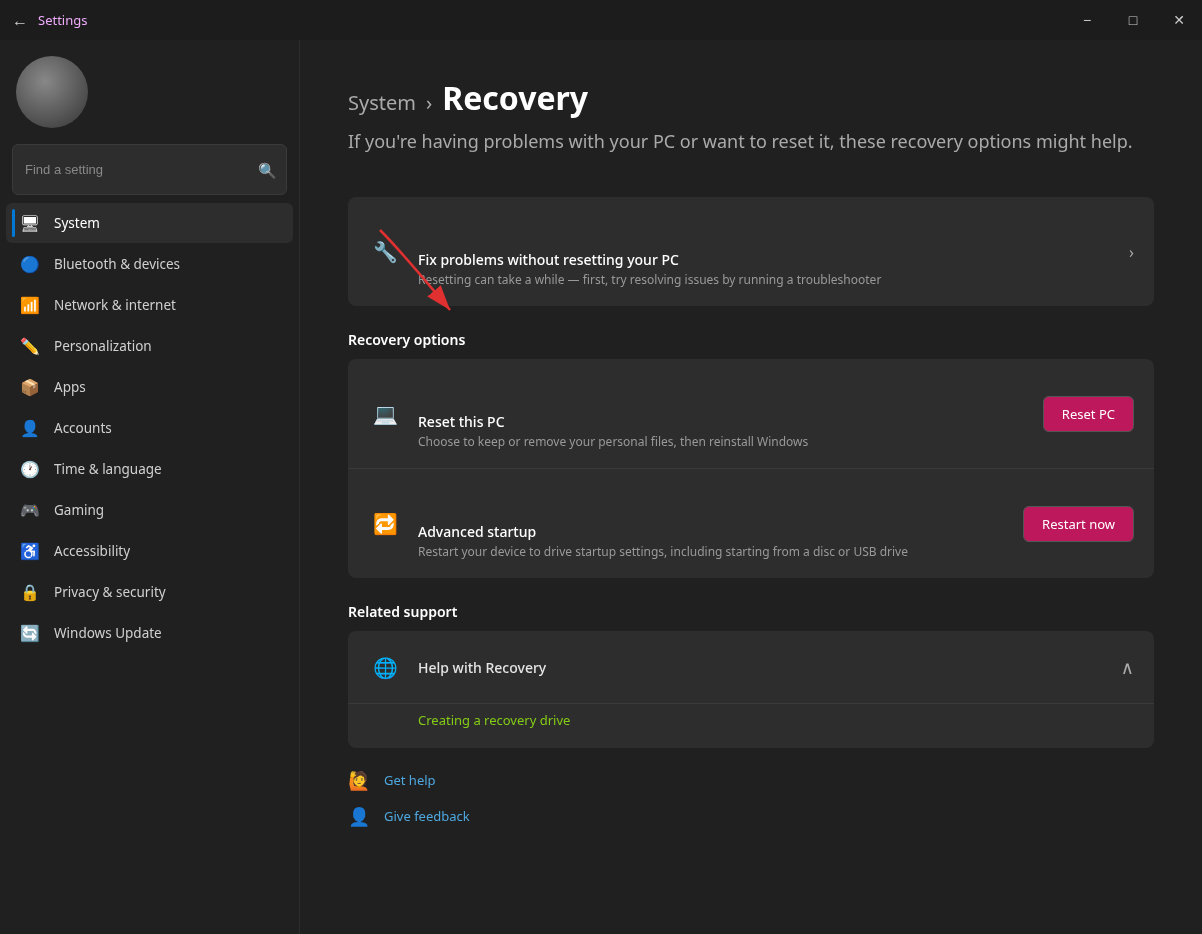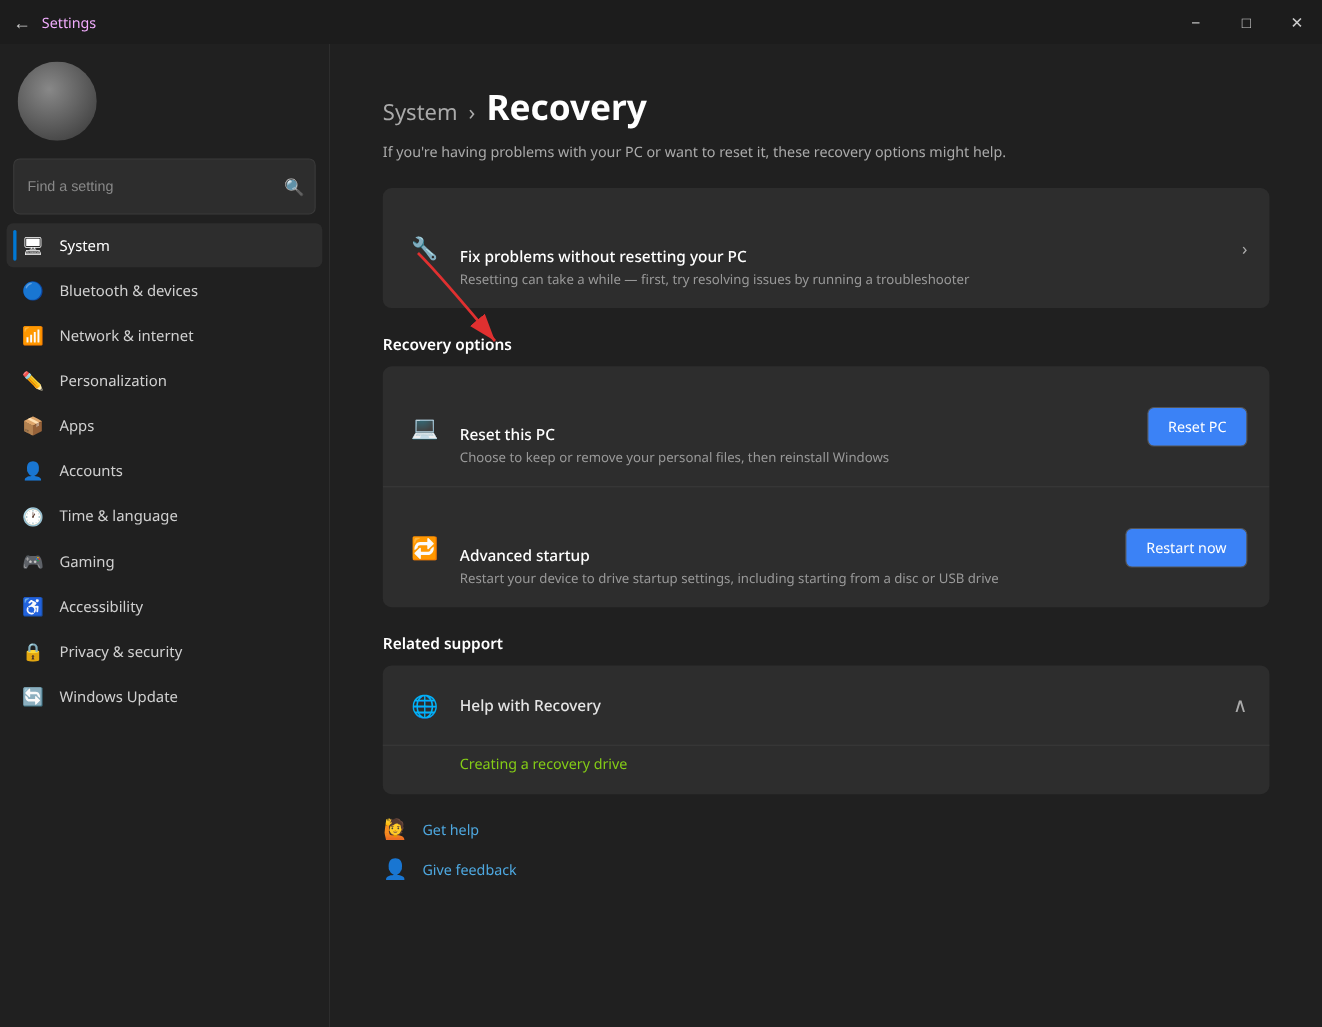--- a/index.html
+++ b/index.html
@@ -144,23 +144,23 @@
     }
 
     
     .main {
       flex: 1;
       background: #202020;
       overflow-y: auto;
       padding: 36px 48px 36px 48px;
     }
     .page-subtitle {
-      font-size: 13px;
+      font-size: 18px;
       color: #aaa;
-      margin-bottom: 24px;
+      margin-bottom: 44px;
     }
 
     
     .card {
       background: #2d2d2d;
       border-radius: 8px;
       margin-bottom: 6px;
       overflow: hidden;
     }
 
@@ -211,21 +211,21 @@
     .btn {
       padding: 8px 18px;
       border-radius: 6px;
       font-size: 13px;
       cursor: pointer;
       border: none;
       font-family: inherit;
       transition: background 0.15s;
     }
     .btn-secondary {
-      background: #3b82f6;
+      background: #be185d;
       color: #fff;
       border: 1px solid #555;
     }
 
     .chevron-icon {
       color: #aaa;
       font-size: 16px;
     }
 
     

